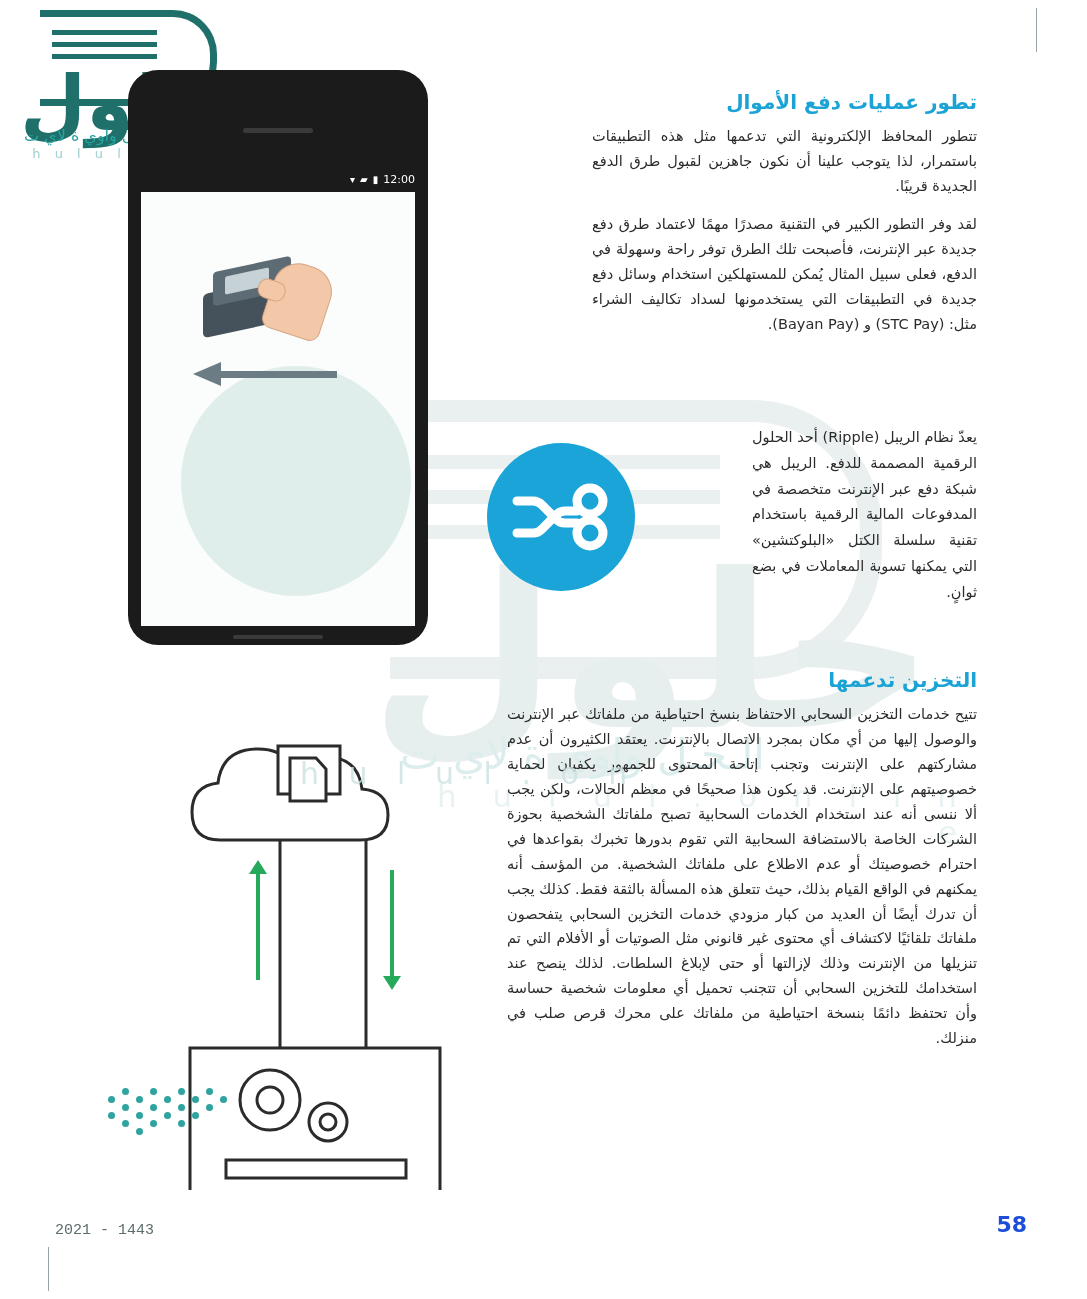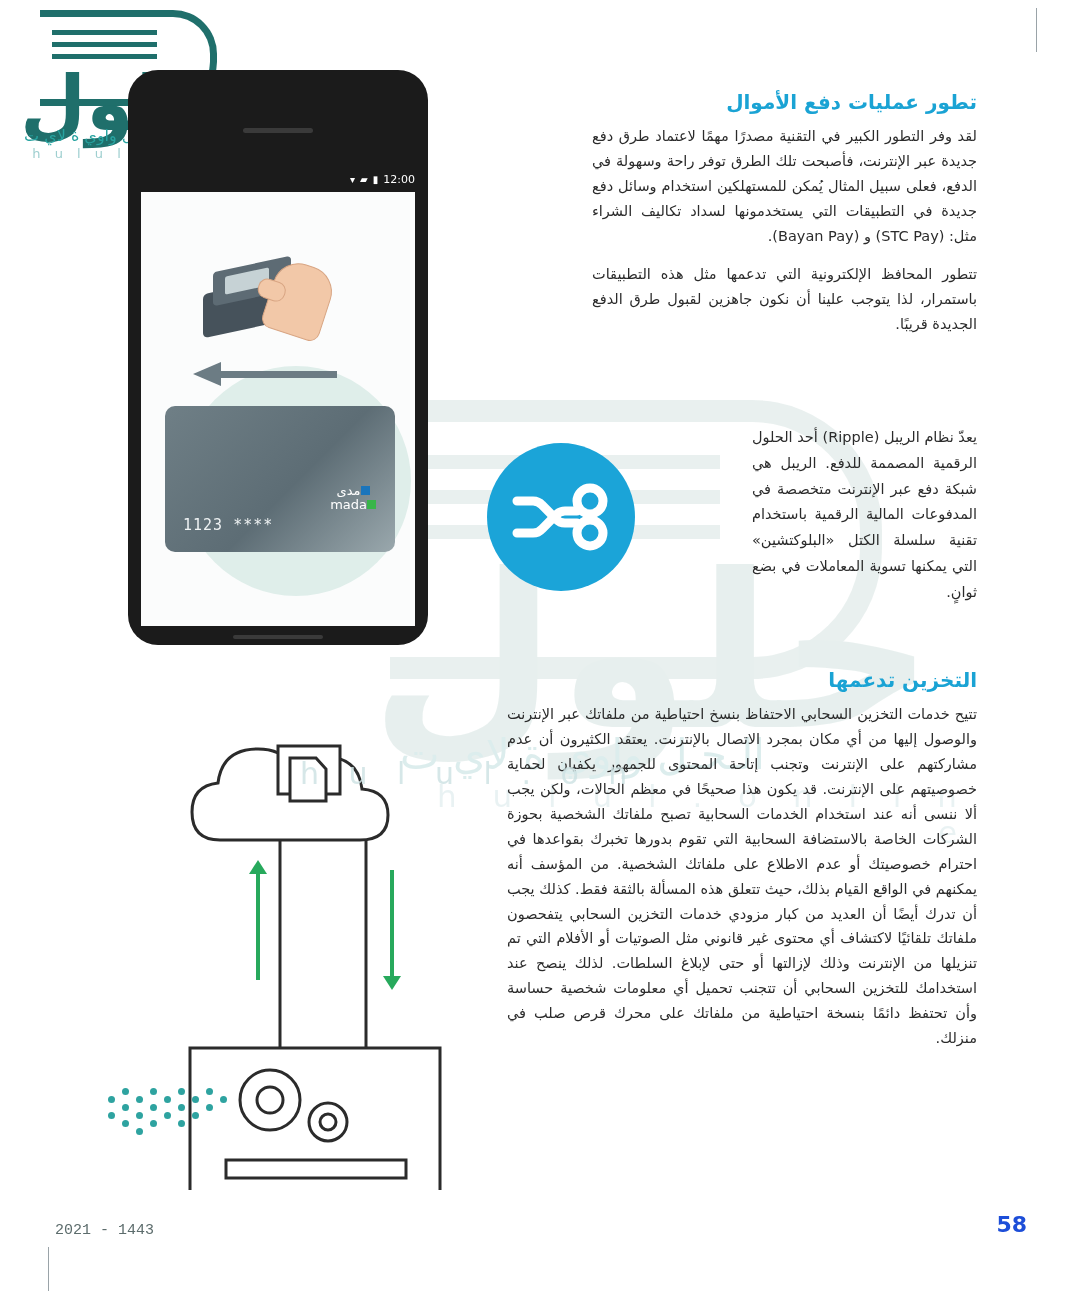--- a/index.html
+++ b/index.html
@@ -485,27 +485,20 @@
         <div class="top"></div>
         <div class="scr"></div>
         <div class="hand"></div>
       </div>
 
       <div class="arrow-wrap">
         <div class="head"></div>
         <div class="shaft"></div>
       </div>
 
-      <div class="card">
-        <div class="mada">
-          <div><span class="sq b1"></span><span>مدى</span></div>
-          <div><span class="sq b2"></span><span>mada</span></div>
-        </div>
-        <div class="num">**** 1123</div>
-      </div>
     </div>
     <div class="homebar"></div>
   </div>
 
   <div class="ripple-logo">
     <svg viewBox="0 0 148 148" aria-hidden="true">
       <path d="M30 58 h16 a12 12 0 0 1 9 4 l14 14 a12 12 0 0 0 9 4 h12" fill="none" stroke="#ffffff" stroke-width="9" stroke-linecap="round"></path>
       <path d="M30 90 h16 a12 12 0 0 0 9 -4 l14 -14 a12 12 0 0 1 9 -4 h12" fill="none" stroke="#ffffff" stroke-width="9" stroke-linecap="round"></path>
       <circle cx="103" cy="58" r="13" fill="none" stroke="#ffffff" stroke-width="9"></circle>
       <circle cx="103" cy="90" r="13" fill="none" stroke="#ffffff" stroke-width="9"></circle>
@@ -552,22 +545,22 @@
       <i style="left:70px;top:32px"></i>
     <i style="left:84px;top:8px"></i>
       <i style="left:84px;top:24px"></i>
     <i style="left:98px;top:0"></i>
       <i style="left:98px;top:16px"></i>
     <i style="left:112px;top:8px"></i>
   </div>
 
   <div class="col-text">
     <h2 class="sec-title">تطور عمليات دفع الأموال</h2>
+    <p class="para">تتطور المحافظ الإلكترونية التي تدعمها مثل هذه التطبيقات باستمرار، لذا يتوجب علينا أن نكون جاهزين لقبول طرق الدفع الجديدة قريبًا.</p>
     <p class="para">لقد وفر التطور الكبير في التقنية مصدرًا مهمًا لاعتماد طرق دفع جديدة عبر الإنترنت، فأصبحت تلك الطرق توفر راحة وسهولة في الدفع، فعلى سبيل المثال يُمكن للمستهلكين استخدام وسائل دفع جديدة في التطبيقات التي يستخدمونها لسداد تكاليف الشراء مثل: (STC Pay) و (Bayan Pay).</p>
-    <p class="para">تتطور المحافظ الإلكترونية التي تدعمها مثل هذه التطبيقات باستمرار، لذا يتوجب علينا أن نكون جاهزين لقبول طرق الدفع الجديدة قريبًا.</p>
   </div>
 
   <div class="ripple-block">
     <p class="para">يعدّ نظام الريبل (Ripple) أحد الحلول الرقمية المصممة للدفع. الريبل هي شبكة دفع عبر الإنترنت متخصصة في المدفوعات المالية الرقمية باستخدام تقنية سلسلة الكتل «البلوكتشين» التي يمكنها تسوية المعاملات في بضع ثوانٍ.</p>
   </div>
 
   <div class="cloud-block">
     <h2 class="sec-title">التخزين تدعمها</h2>
     <p class="para">تتيح خدمات التخزين السحابي الاحتفاظ بنسخ احتياطية من ملفاتك عبر الإنترنت والوصول إليها من أي مكان بمجرد الاتصال بالإنترنت. يعتقد الكثيرون أن عدم مشاركتهم على الإنترنت وتجنب إتاحة المحتوى للجمهور يكفيان لحماية خصوصيتهم على الإنترنت. قد يكون هذا صحيحًا في معظم الحالات، ولكن يجب ألا ننسى أنه عند استخدام الخدمات السحابية تصبح ملفاتك الشخصية بحوزة الشركات الخاصة بالاستضافة السحابية التي تقوم بدورها تخبرك بقواعدها في احترام خصوصيتك أو عدم الاطلاع على ملفاتك الشخصية. من المؤسف أنه يمكنهم في الواقع القيام بذلك، حيث تتعلق هذه المسألة بالثقة فقط. كذلك يجب أن تدرك أيضًا أن العديد من كبار مزودي خدمات التخزين السحابي يتفحصون ملفاتك تلقائيًا لاكتشاف أي محتوى غير قانوني مثل الصوتيات أو الأفلام التي تم تنزيلها من الإنترنت وذلك لإزالتها أو حتى لإبلاغ السلطات. لذلك ينصح عند استخدامك للتخزين السحابي أن تتجنب تحميل أي معلومات شخصية حساسة وأن تحتفظ دائمًا بنسخة احتياطية من ملفاتك على محرك قرص صلب في منزلك.</p>
   </div>

